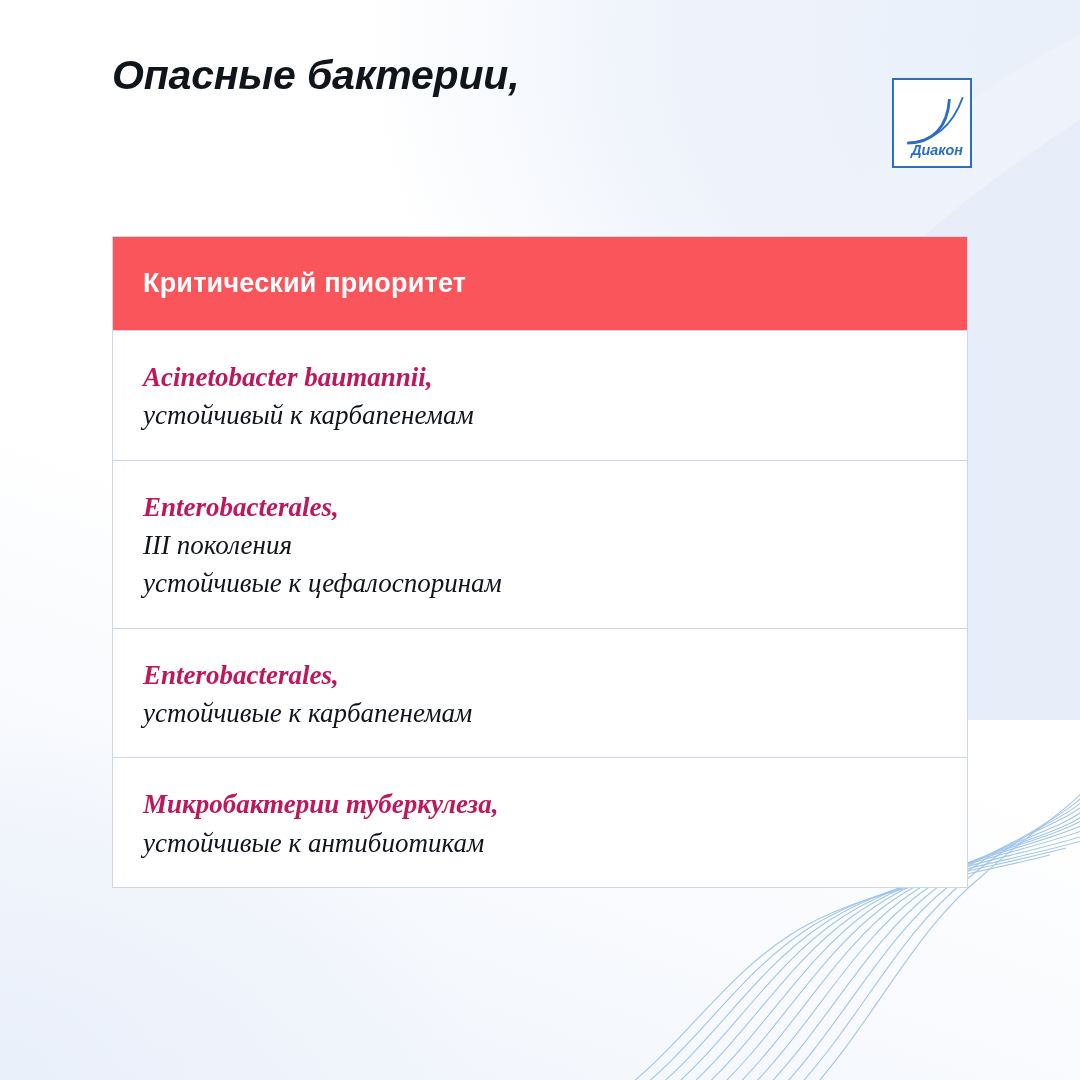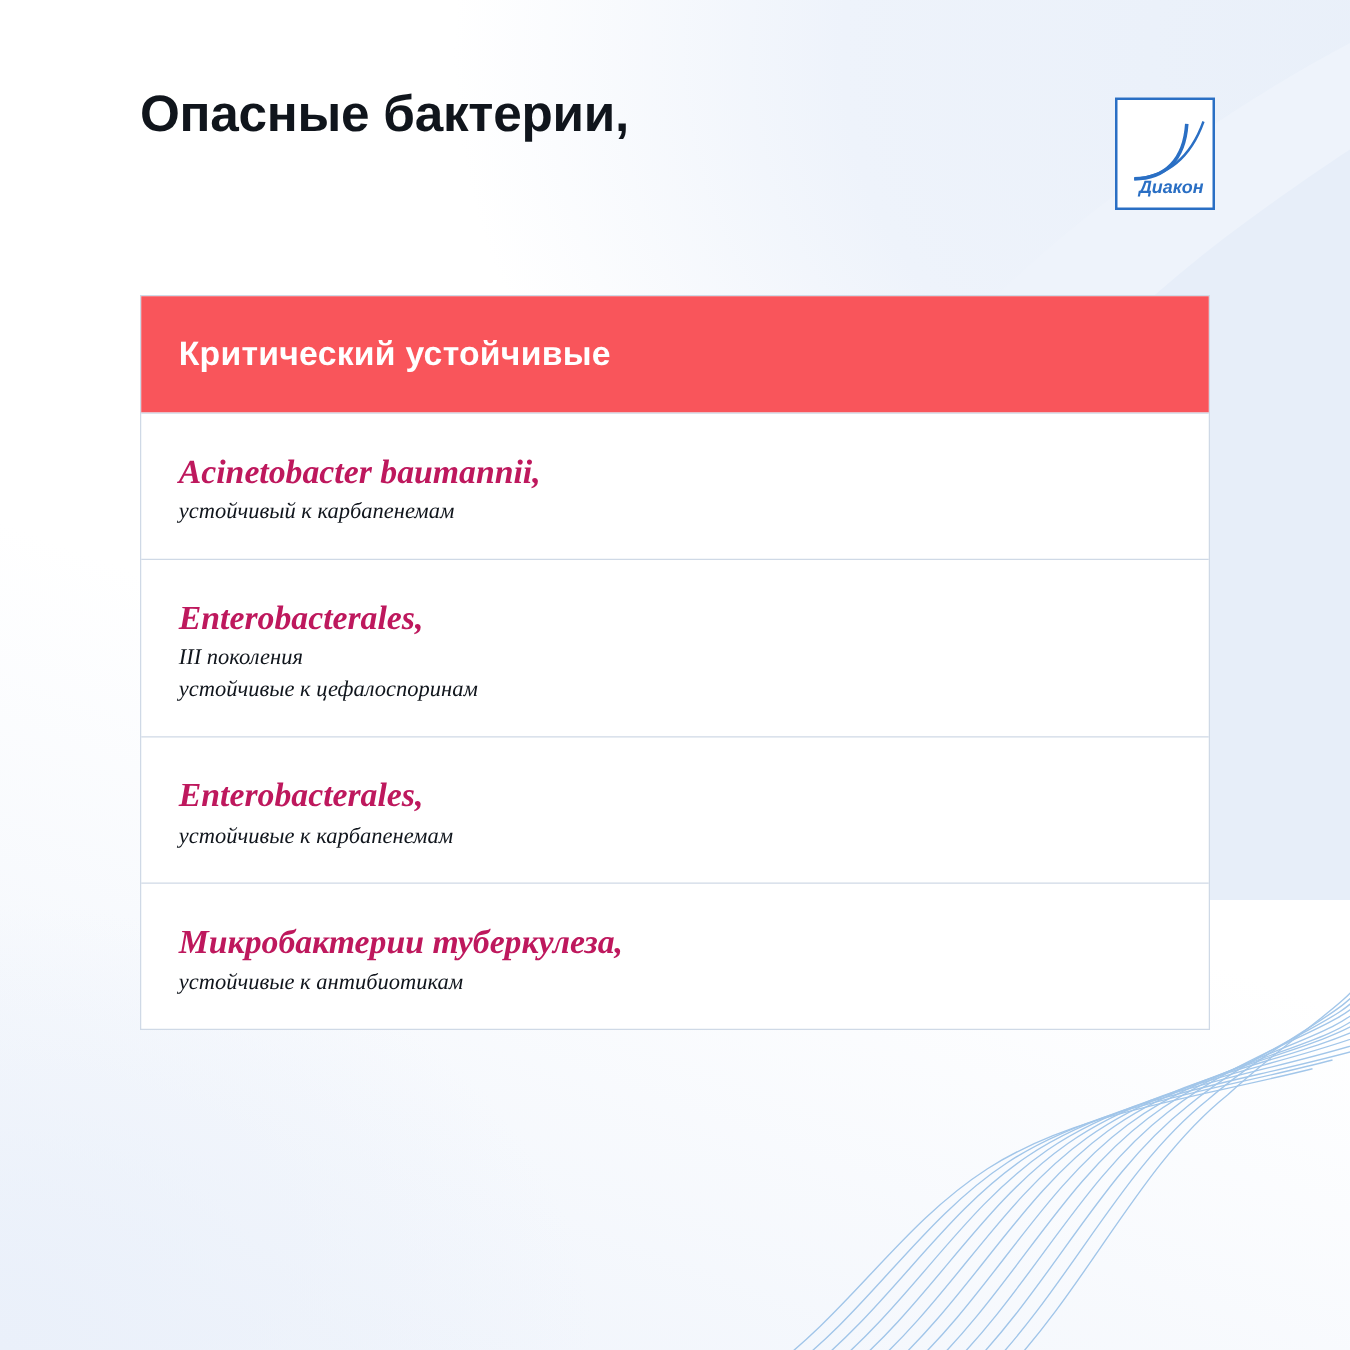--- a/index.html
+++ b/index.html
@@ -43,22 +43,23 @@
     right: -10px;
     bottom: -20px;
     width: 560px;
     height: 420px;
     pointer-events: none;
   }
 
   .header {
     position: absolute;
     left: 112px;
-    top: 66px;
+    top: 50px;
     width: 760px;
+    font-style: italic;
   }
   .title {
     margin: 0;
     font-size: 41px;
     line-height: 1.26;
     font-weight: bold;
     color: #10151c;
     letter-spacing: -0.2px;
   }
   .logo {
@@ -104,21 +105,21 @@
   }
   .row:first-of-type { border-top: none; }
   .row-name {
     font-size: 27px;
     font-style: italic;
     font-weight: bold;
     color: #be185d;
     line-height: 1.42;
   }
   .row-desc {
-    font-size: 18px;
+    font-size: 27px;
     font-style: italic;
     color: #10151c;
     line-height: 1.42;
   }
   .footnote {
     position: absolute;
     left: 132px;
     top: 938px;
     font-size: 21px;
     color: #4e84c8;
@@ -163,21 +164,21 @@
   <div class="logo">
     <svg viewBox="0 0 90 90" width="86" height="86">
       <path d="M14 66 C 40 66 56 50 58 20" fill="none" stroke="#2a6fc4" stroke-width="3"></path>
       <path d="M14 66 C 44 64 62 46 72 18" fill="none" stroke="#2a6fc4" stroke-width="2"></path>
       <text x="45" y="78" text-anchor="middle" font-family="Liberation Sans, sans-serif" font-size="15" font-weight="bold" font-style="italic" fill="#2a6fc4">Диакон</text>
     </svg>
   </div>
 
   <div class="table">
     <div class="table-head">
-      <span class="table-head-label">Критический устойчивые</span>
+      <span class="table-head-label">Критический приоритет</span>
     </div>
 
     <div class="row">
       <div class="row-name">Acinetobacter baumannii,</div>
       <div class="row-desc">устойчивый к карбапенемам</div>
     </div>
 
     <div class="row">
       <div class="row-name">Enterobacterales,</div>
       <div class="row-desc">III поколения</div>

